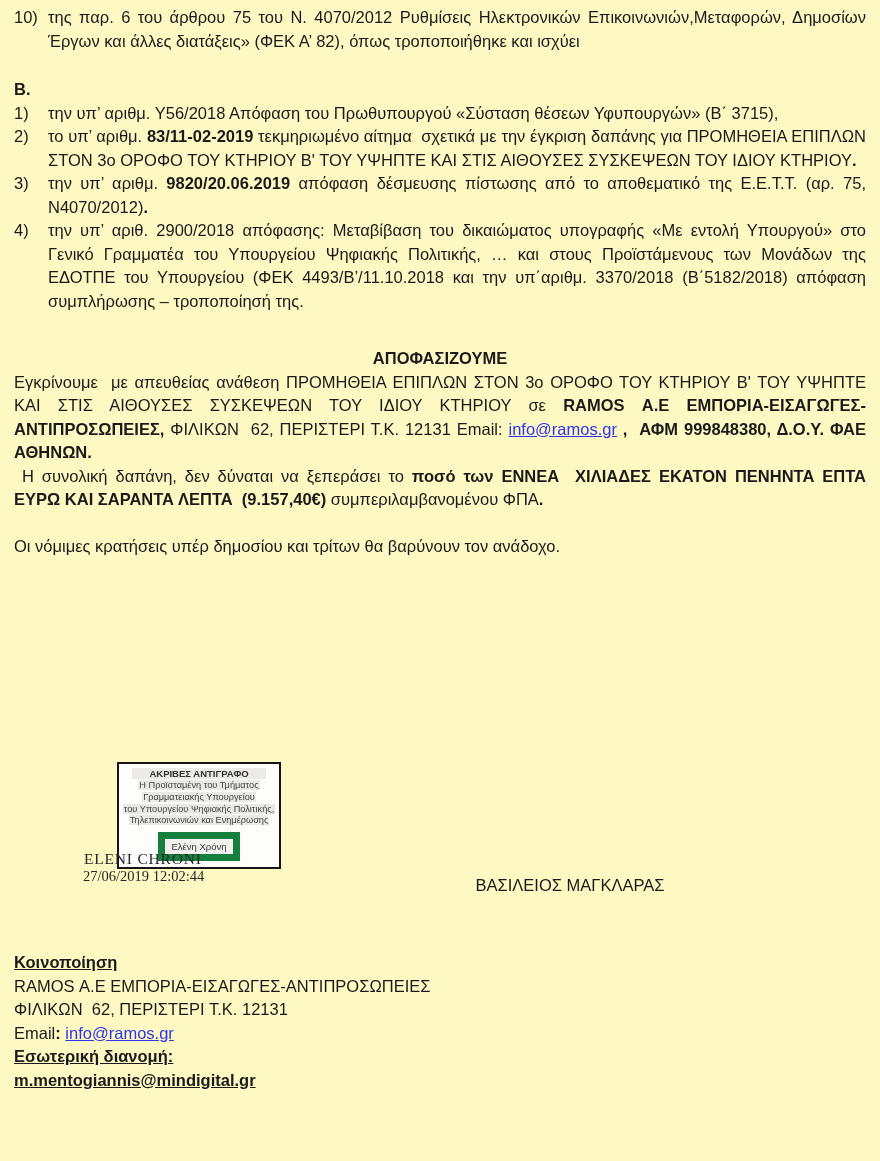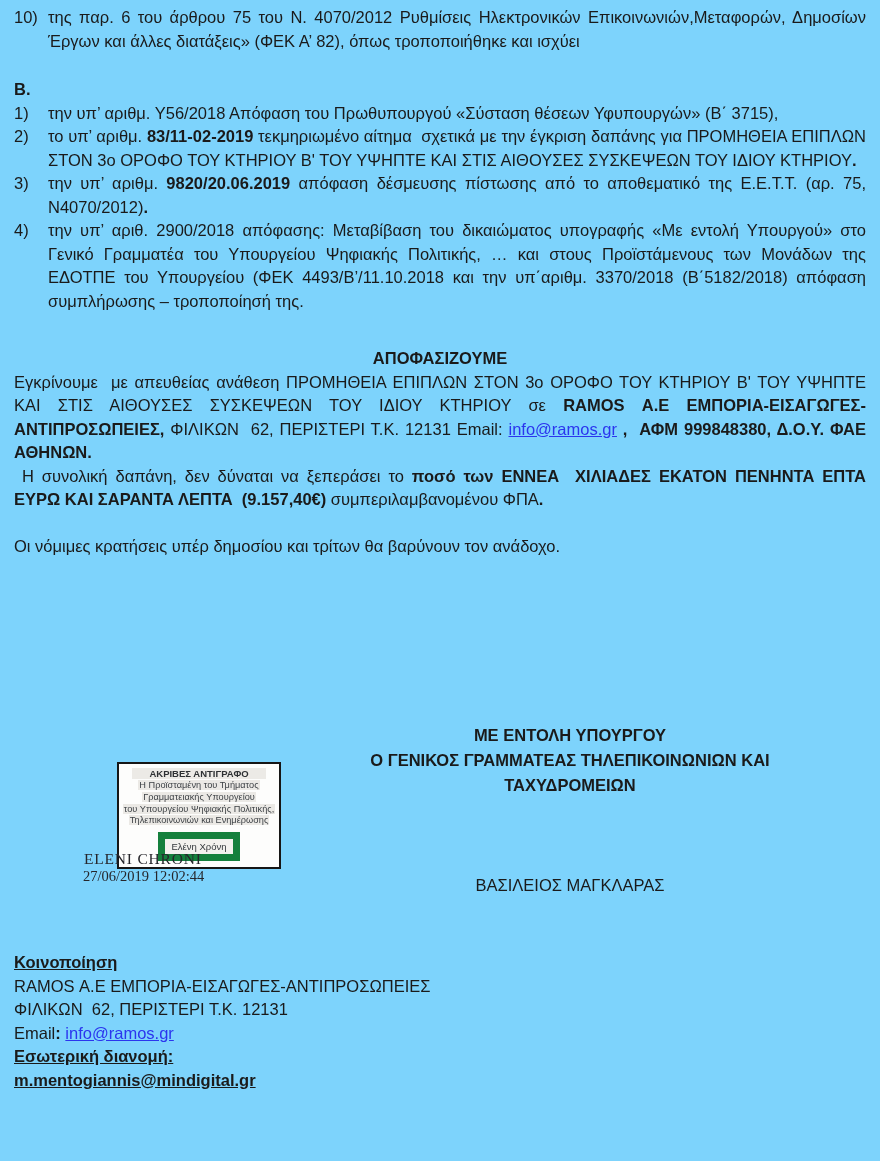--- a/index.html
+++ b/index.html
@@ -1,19 +1,19 @@
 <!DOCTYPE html>
 <html><head>
 <meta charset="utf-8">
 <style>
   html,body{margin:0;padding:0;background:#ffffff;}
   .page{
     position:relative;
     width:880px;height:1161px;
-    background:#7dd3fc;
+    background:#fef9c3;
     font-family:"Liberation Sans","DejaVu Sans",sans-serif;
     font-size:16.5px;line-height:23.5px;
     color:#1a1a1a;
     overflow:hidden;
   }
   .flow{padding:6px 14px 0 14px;}
   .li{display:flex;margin:0;}
   .num{flex:0 0 34px;}
   .libody{flex:1;text-align:justify;white-space:pre-wrap;}
   .b{font-weight:700;}
@@ -93,24 +93,20 @@
       </div>
 
     <div class="decision">ΑΠΟΦΑΣΙΖΟΥΜΕ</div>
 
     <p class="para"><span class="">Εγκρίνουμε  με απευθείας ανάθεση ΠΡΟΜΗΘΕΙΑ ΕΠΙΠΛΩΝ ΣΤΟΝ 3ο ΟΡΟΦΟ ΤΟΥ ΚΤΗΡΙΟΥ Β' ΤΟΥ ΥΨΗΠΤΕ ΚΑΙ ΣΤΙΣ ΑΙΘΟΥΣΕΣ ΣΥΣΚΕΨΕΩΝ ΤΟΥ ΙΔΙΟΥ ΚΤΗΡΙΟΥ σε </span><span class="b ">RAMOS Α.Ε ΕΜΠΟΡΙΑ-ΕΙΣΑΓΩΓΕΣ-ΑΝΤΙΠΡΟΣΩΠΕΙΕΣ,</span><span class=""> ΦΙΛΙΚΩΝ  62, ΠΕΡΙΣΤΕΡΙ Τ.Κ. 12131 Email: </span><a href="#" class="lnk">info@ramos.gr</a><span class="b "> ,  </span><span class="b ">ΑΦΜ 999848380, Δ.Ο.Υ. ΦΑΕ ΑΘΗΝΩΝ.</span></p>
     <p class="para"><span class=""> Η συνολική δαπάνη, δεν δύναται να ξεπεράσει το </span><span class="b ">ποσό των ΕΝΝΕΑ  ΧΙΛΙΑΔΕΣ ΕΚΑΤΟΝ ΠΕΝΗΝΤΑ ΕΠΤΑ  ΕΥΡΩ ΚΑΙ ΣΑΡΑΝΤΑ ΛΕΠΤΑ  (9.157,40€)</span><span class=""> συμπεριλαμβανομένου ΦΠΑ</span><span class="b ">.</span></p>
     <p class="para mt1"><span class="">Οι νόμιμες κρατήσεις υπέρ δημοσίου και τρίτων θα βαρύνουν τον ανάδοχο.</span></p>
 
   </div>
 
-  <div class="sig-block">
-    <div>ΜΕ ΕΝΤΟΛΗ ΥΠΟΥΡΓΟΥ</div>
-    <div>Ο ΓΕΝΙΚΟΣ ΓΡΑΜΜΑΤΕΑΣ ΤΗΛΕΠΙΚΟΙΝΩΝΙΩΝ ΚΑΙ ΤΑΧΥΔΡΟΜΕΙΩΝ</div>
-  </div>
 
   <div class="sig-name">ΒΑΣΙΛΕΙΟΣ ΜΑΓΚΛΑΡΑΣ</div>
 
   <div class="stamp">
     <div class="stamp-title"><span>ΑΚΡΙΒΕΣ ΑΝΤΙΓΡΑΦΟ</span></div>
     <div>
         <div class="stamp-line"><span>Η Προϊσταμένη του Τμήματος</span></div>
         <div class="stamp-line"><span>Γραμματειακής Υπουργείου</span></div>
         <div class="stamp-line"><span>του Υπουργείου Ψηφιακής Πολιτικής,</span></div>
         <div class="stamp-line"><span>Τηλεπικοινωνιών και Ενημέρωσης</span></div>

